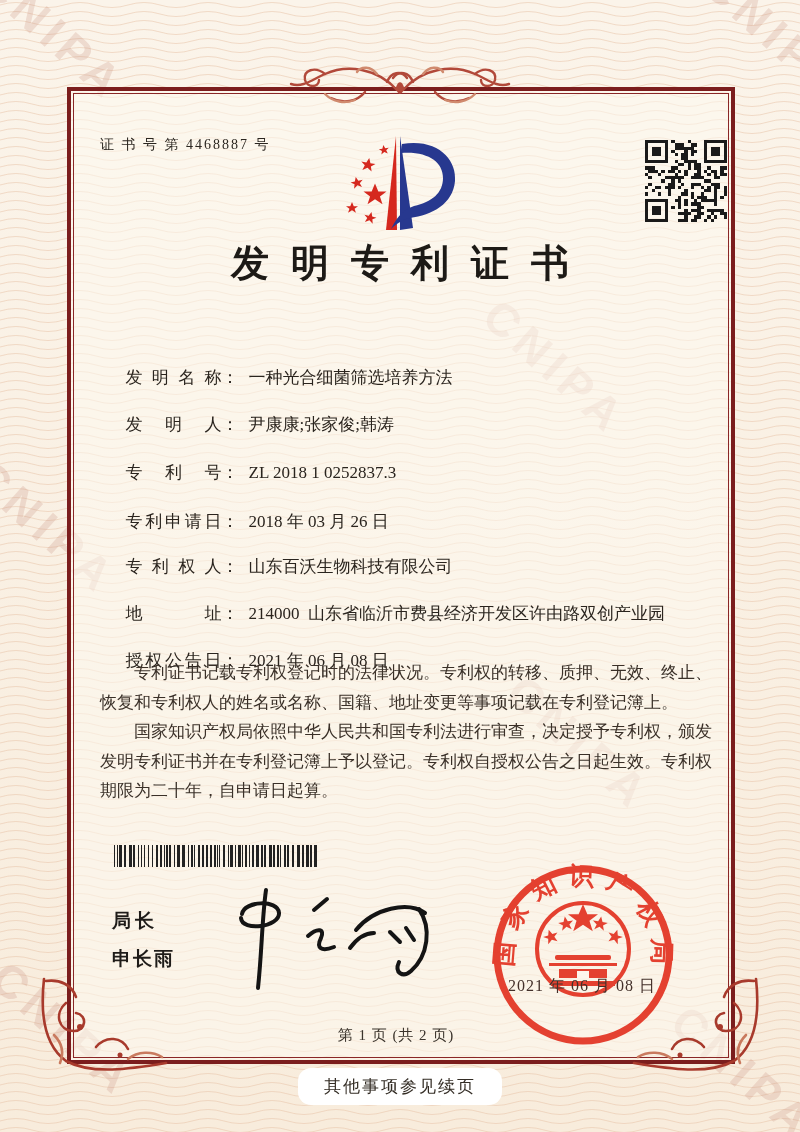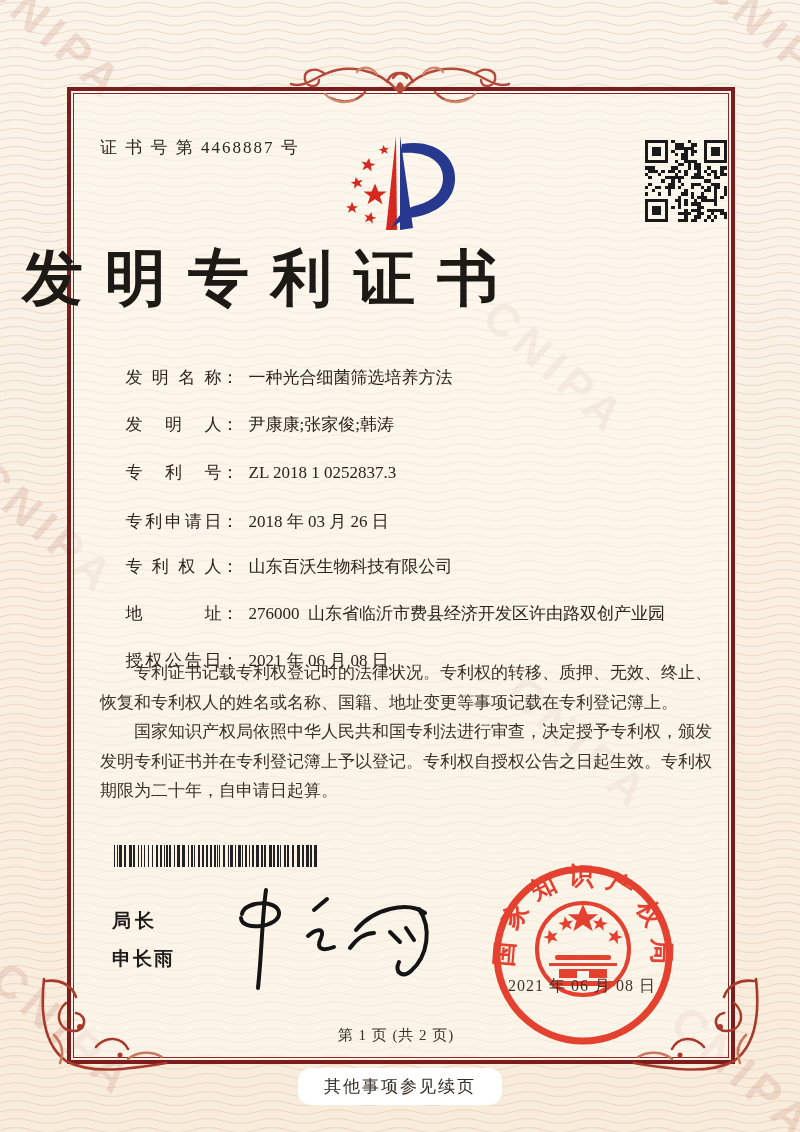--- a/index.html
+++ b/index.html
@@ -13,26 +13,26 @@
   .wm{position:absolute;z-index:2;font-family:"Liberation Sans","DejaVu Sans",sans-serif;
       font-weight:bold;font-size:46px;letter-spacing:7px;color:rgba(201,148,133,.26);
       transform:rotate(42deg);user-select:none;}
   .frame{position:absolute;left:67px;top:87px;width:668px;height:977px;z-index:3;
          border:4px solid #7b1d1d;background:rgba(253,249,241,.55);box-sizing:border-box;}
   .frame::before{content:"";position:absolute;inset:2px;border:1.5px solid #8a2626;}
   .orn{position:absolute;z-index:4;}
 
   
   .content{position:absolute;inset:0;z-index:5;}
-  .cert-no{position:absolute;left:100px;top:136px;font-size:17px;letter-spacing:2px;
+  .cert-no{position:absolute;left:100px;top:136px;font-size:14px;letter-spacing:2px;
            color:#2b2620;white-space:pre-wrap;}
   .logo{position:absolute;left:340px;top:120px;}
   .qr{position:absolute;left:645px;top:140px;}
-  .doc-title{position:absolute;left:0;right:0;top:238px;
-             font-size:61px;font-weight:bold;color:#1d1a16;letter-spacing:22px;text-indent:22px;}
+  .doc-title{position:absolute;left:0;right:0;top:238px;text-align:center;
+             font-size:38px;font-weight:bold;color:#1d1a16;letter-spacing:22px;text-indent:22px;}
   .row{position:absolute;left:100px;font-size:17px;color:#2a241e;white-space:pre-wrap;width:620px;}
   .row .lab{display:inline-block;width:96px;text-align:justify;text-align-last:justify;}
   .row .col{margin-right:10px;}
   .paras{position:absolute;left:100px;top:658px;width:614px;font-size:17px;
          line-height:29.5px;color:#3a3028;}
   .paras p{margin:0;text-indent:2em;}
   .barcode{position:absolute;left:112px;top:845px;}
   .officer-title{position:absolute;left:112px;top:908px;font-size:19px;font-weight:600;
                  color:#1f1c19;font-family:"Liberation Sans","DejaVu Sans",sans-serif;letter-spacing:4px;text-align:right;}
   .officer-name{position:absolute;left:112px;top:946px;font-size:19px;font-weight:600;
@@ -145,21 +145,21 @@
     <div class="row" style="top:441px">
       <span class="lab">专利号</span><span class="col">：</span><span class="val">ZL 2018 1 0252837.3</span>
     </div>
     <div class="row" style="top:490px">
       <span class="lab">专利申请日</span><span class="col">：</span><span class="val">2018 年 03 月 26 日</span>
     </div>
     <div class="row" style="top:535px">
       <span class="lab">专利权人</span><span class="col">：</span><span class="val">山东百沃生物科技有限公司</span>
     </div>
     <div class="row" style="top:582px">
-      <span class="lab">地址</span><span class="col">：</span><span class="val">276000  山东省临沂市费县经济开发区许由路双创产业园</span>
+      <span class="lab">地址</span><span class="col">：</span><span class="val">214000  山东省临沂市费县经济开发区许由路双创产业园</span>
     </div>
     <div class="row" style="top:629px">
       <span class="lab">授权公告日</span><span class="col">：</span><span class="val">2021 年 06 月 08 日</span>
     </div>
 
     <div class="paras">
       <p>专利证书记载专利权登记时的法律状况。专利权的转移、质押、无效、终止、恢复和专利权人的姓名或名称、国籍、地址变更等事项记载在专利登记簿上。</p>
       <p>国家知识产权局依照中华人民共和国专利法进行审查，决定授予专利权，颁发发明专利证书并在专利登记簿上予以登记。专利权自授权公告之日起生效。专利权期限为二十年，自申请日起算。</p>
     </div>
 

